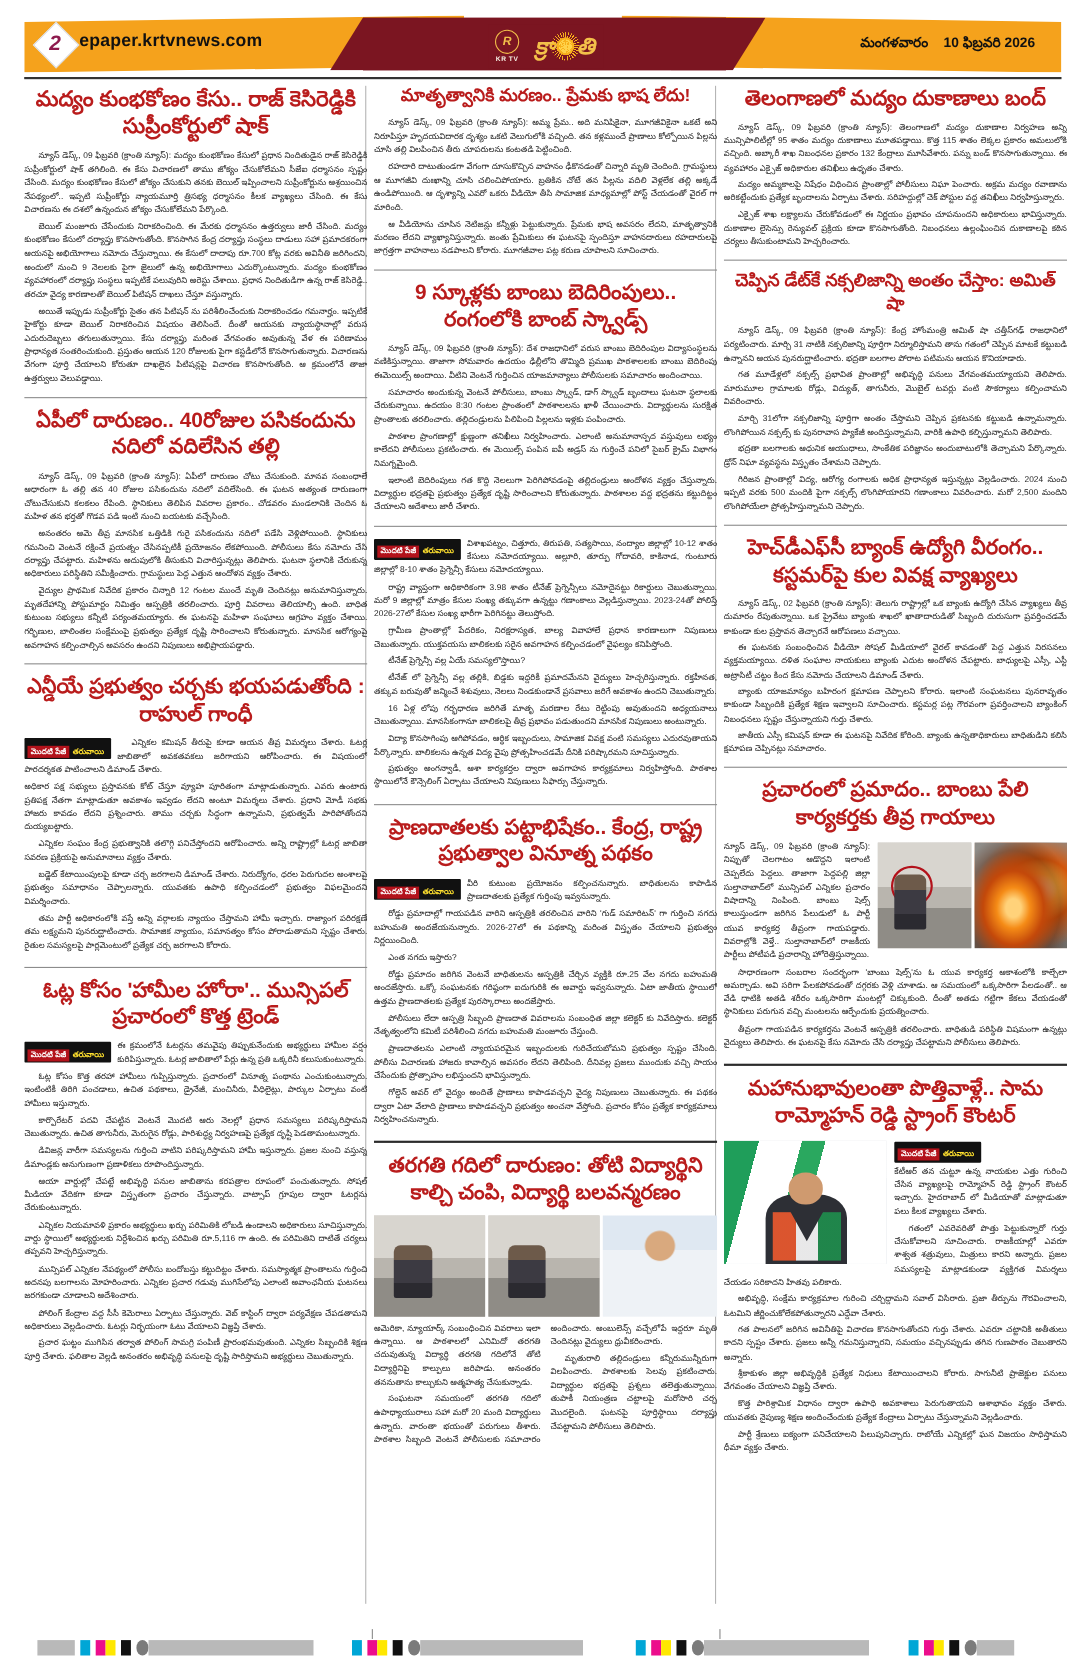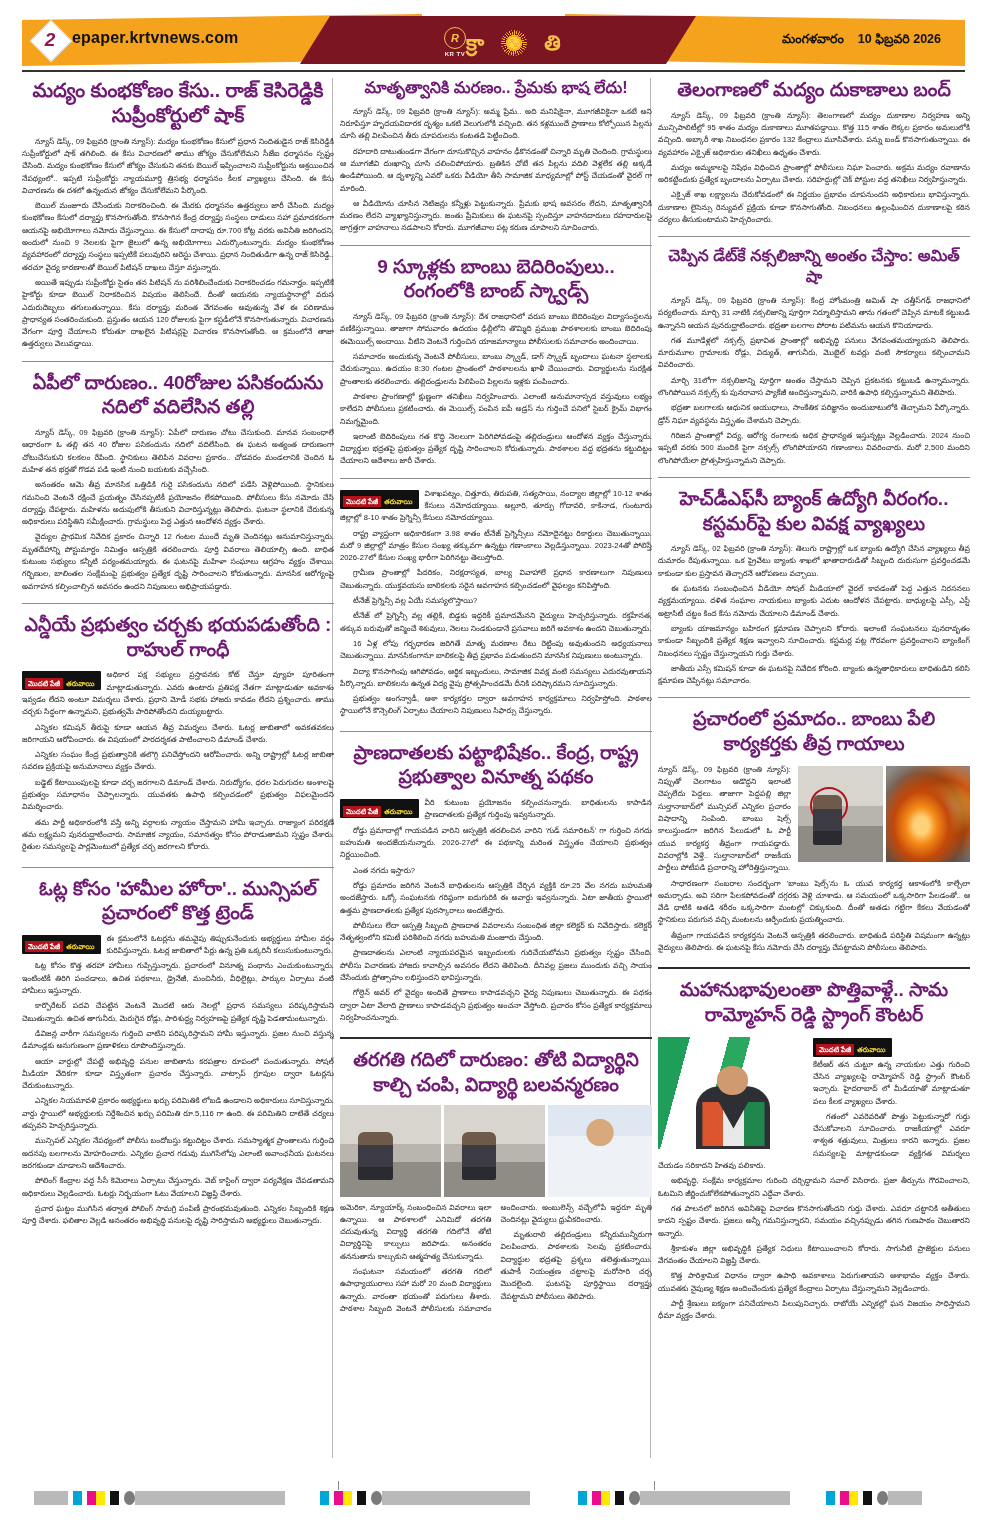--- a/index.html
+++ b/index.html
@@ -37,22 +37,22 @@
   
   .logo{position:absolute;left:444px;top:8px;width:105px;height:40px;
     background:#7b1521;display:flex;align-items:center;}
   .logo-krtv{width:34px;height:38px;display:flex;flex-direction:column;
     align-items:center;justify-content:center;color:#f3c04a;}
   .logo-krtv .ring{width:20px;height:20px;border:1.6px solid #f3c04a;
     border-radius:50%;display:flex;align-items:center;justify-content:center;
     font-size:11px;font-weight:bold;color:#f3c04a;font-style:italic;}
   .logo-krtv .cap{font-size:6px;letter-spacing:.5px;margin-top:1.5px;
     color:#f7f2e6;font-weight:bold;}
-  .logo-word{flex:1;display:flex;align-items:flex-end;justify-content:center;
-    gap:20px;}
+  .logo-word{flex:1;display:flex;align-items:center;justify-content:center;
+    gap:0;font-style:italic;}
   .logo-word .t{font-size:21px;font-weight:bold;color:#f3c04a;line-height:1;}
   .sunburst{width:20px;height:20px;border-radius:50%;
     background:radial-gradient(circle,#ffd24a 0 42%,#f7b01c 45% 55%,rgba(247,176,28,0) 58%);
     position:relative;}
   .sunburst:before{content:"";position:absolute;inset:-3px;border-radius:50%;
     background:conic-gradient(#f7b01c 0 4deg,transparent 4deg 12deg,#f7b01c 12deg 16deg,
       transparent 16deg 24deg,#f7b01c 24deg 28deg,transparent 28deg 36deg,
       #f7b01c 36deg 40deg,transparent 40deg 48deg,#f7b01c 48deg 52deg,
       transparent 52deg 60deg,#f7b01c 60deg 64deg,transparent 64deg 72deg,
       #f7b01c 72deg 76deg,transparent 76deg 84deg,#f7b01c 84deg 88deg,
@@ -80,21 +80,21 @@
   .col{position:absolute;top:8px;width:312px;height:1390px;overflow:hidden;}
   .col-1{left:22px;}
   .col-2{left:340px;}
   .col-3{left:658px;}
   .vrule{position:absolute;top:8px;width:1px;height:1380px;background:#b5b5b5;}
   .vrule-a{left:332px;}
   .vrule-b{left:650px;}
 
   h2.hl{
     font-family:"Liberation Sans","DejaVu Sans",sans-serif;
-    font-weight:bold;text-align:center;color:#701a75;
+    font-weight:bold;text-align:center;color:#b91c1c;
     margin:0 0 7px 0;line-height:1.3;
   }
   .hl-xl{font-size:19.5px;}
   .hl-lg{font-size:19px;}
   .hl-md{font-size:16px;}
 
   .hrule{height:1px;background:#8c8c8c;margin:10px 0 9px 0;}
   .hrule.thick{height:2px;background:#2b2b2b;}
 
   p.body{
@@ -214,22 +214,22 @@
     </article>
 
     <div class="hrule"></div>
 
     <article>
       <h2 class="hl hl-lg">ఎన్డీయే ప్రభుత్వం చర్చకు భయపడుతోంది : రాహుల్ గాంధీ</h2>
       <div class="flowbox">
         <span class="tagbadge tagfloat">
           <span class="t1">మొదటి పేజీ</span><span class="t2">తరువాయి</span>
         </span>
+        <p class="body indent">ఎన్నికల కమిషన్ తీరుపై కూడా ఆయన తీవ్ర విమర్శలు చేశారు. ఓటర్ల జాబితాలో అవకతవకలు జరిగాయని ఆరోపించారు. ఈ విషయంలో పారదర్శకత పాటించాలని డిమాండ్ చేశారు.</p>
         <p class="body">అధికార పక్ష సభ్యులు ప్రస్తావనకు కోట్ చేస్తూ వ్యూహ పూరితంగా మాట్లాడుతున్నారు. ఎవరు ఉంటారు ప్రతిపక్ష నేతగా మాట్లాడుతూ అవకాశం ఇవ్వడం లేదని అంటూ విమర్శలు చేశారు. ప్రధాని మోడీ సభకు హాజరు కావడం లేదని ప్రశ్నించారు. తాము చర్చకు సిద్ధంగా ఉన్నామని, ప్రభుత్వమే పారిపోతోందని దుయ్యబట్టారు.</p>
-        <p class="body indent">ఎన్నికల కమిషన్ తీరుపై కూడా ఆయన తీవ్ర విమర్శలు చేశారు. ఓటర్ల జాబితాలో అవకతవకలు జరిగాయని ఆరోపించారు. ఈ విషయంలో పారదర్శకత పాటించాలని డిమాండ్ చేశారు.</p>
         <p class="body indent">ఎన్నికల సంఘం కేంద్ర ప్రభుత్వానికి తలొగ్గి పనిచేస్తోందని ఆరోపించారు. అన్ని రాష్ట్రాల్లో ఓటర్ల జాబితా సవరణ ప్రక్రియపై అనుమానాలు వ్యక్తం చేశారు.</p>
         <p class="body indent">బడ్జెట్ కేటాయింపులపై కూడా చర్చ జరగాలని డిమాండ్ చేశారు. నిరుద్యోగం, ధరల పెరుగుదల అంశాలపై ప్రభుత్వం సమాధానం చెప్పాలన్నారు. యువతకు ఉపాధి కల్పించడంలో ప్రభుత్వం విఫలమైందని విమర్శించారు.</p>
         <p class="body indent">తమ పార్టీ అధికారంలోకి వస్తే అన్ని వర్గాలకు న్యాయం చేస్తామని హామీ ఇచ్చారు. రాజ్యాంగ పరిరక్షణే తమ లక్ష్యమని పునరుద్ఘాటించారు. సామాజిక న్యాయం, సమానత్వం కోసం పోరాడుతామని స్పష్టం చేశారు. రైతుల సమస్యలపై పార్లమెంటులో ప్రత్యేక చర్చ జరగాలని కోరారు.</p>
       </div>
     </article>
 
     <div class="hrule"></div>
 
     <article>
       <h2 class="hl hl-lg">ఓట్ల కోసం 'హామీల హోరా'.. మున్సిపల్ ప్రచారంలో కొత్త ట్రెండ్</h2>

